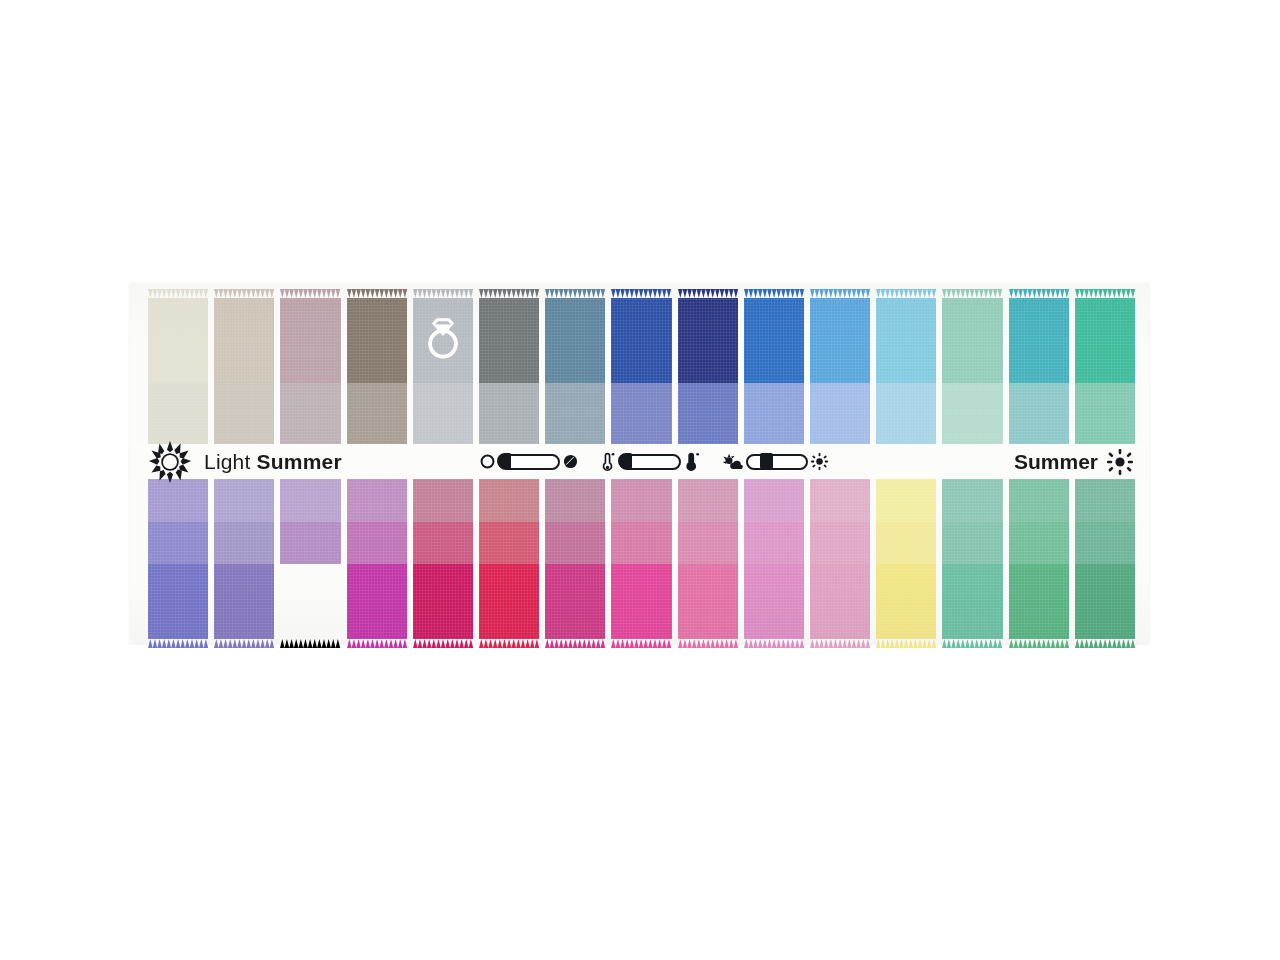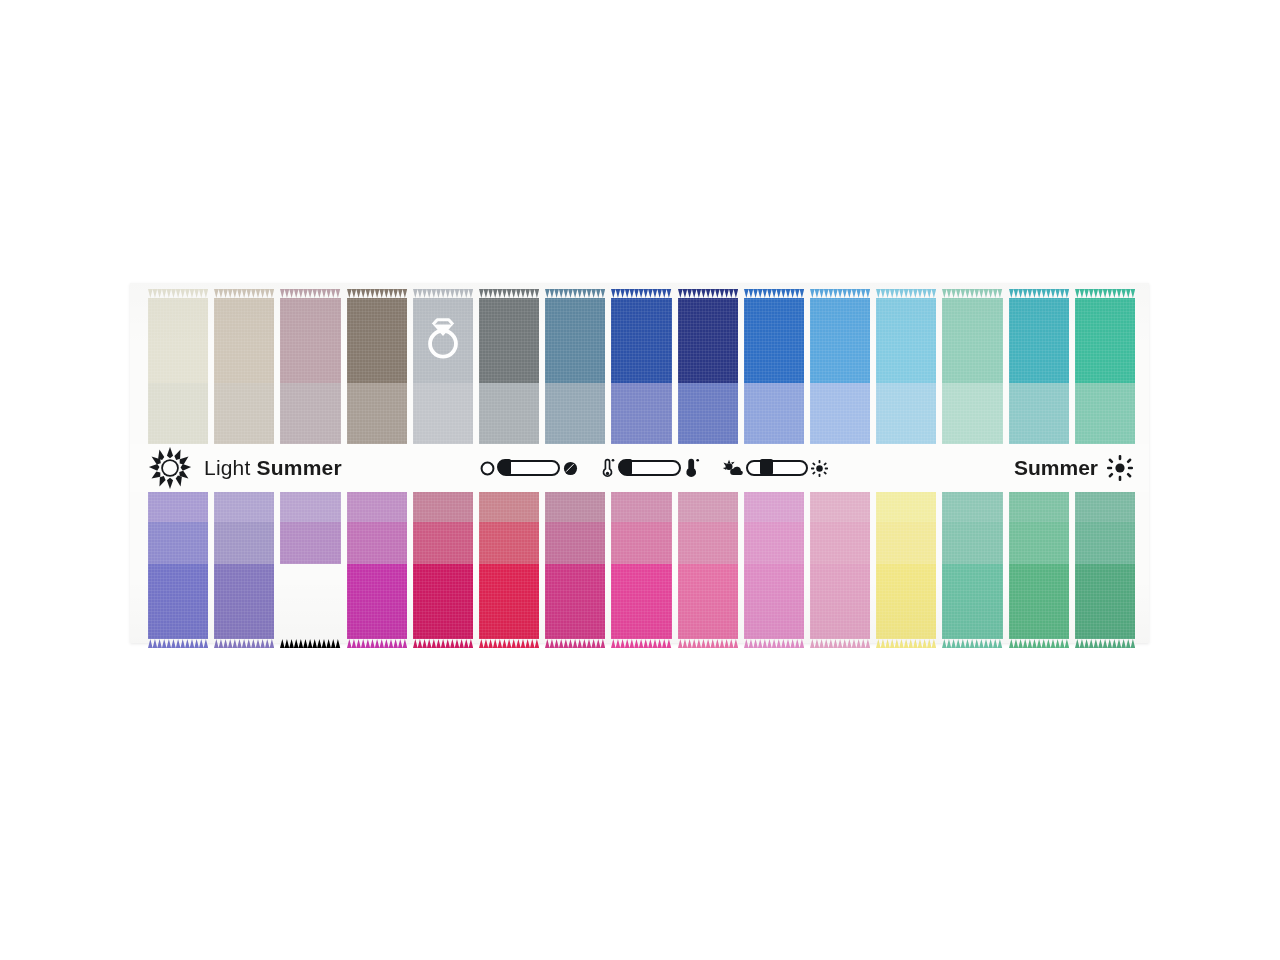--- a/index.html
+++ b/index.html
@@ -84,21 +84,21 @@
     transform: translateX(-50%);
     width: 46px; height: 50px;
     pointer-events: none;
   }
 
   
   #strip {
     position: absolute;
     left: 0; right: 0;
     top: 161px;
-    height: 48px;
+    height: 35px;
     background: #fcfcfb;
     display: flex;
     align-items: center;
     z-index: 5;
   }
 
   #brand-left {
     display:flex; align-items:center;
     margin-left: 18px;
   }

